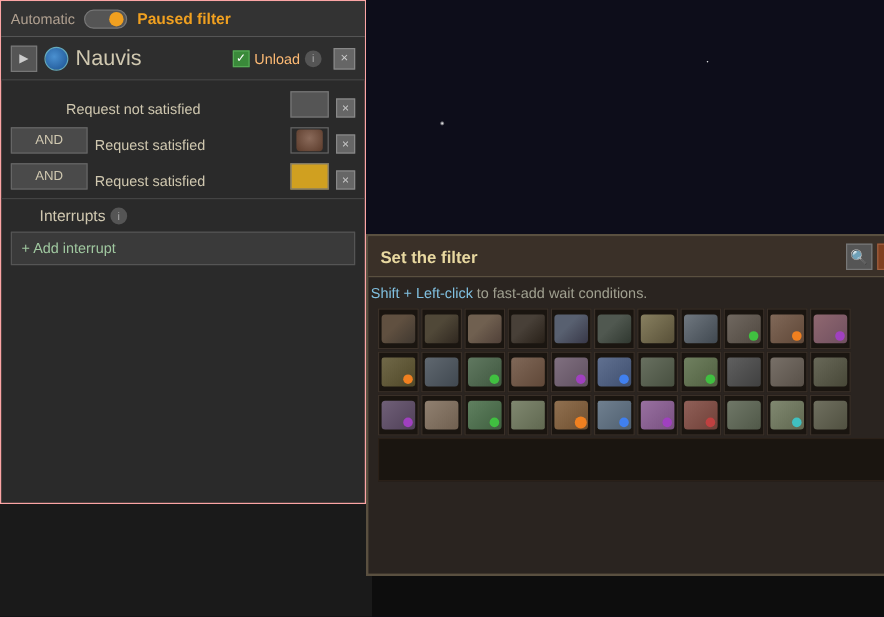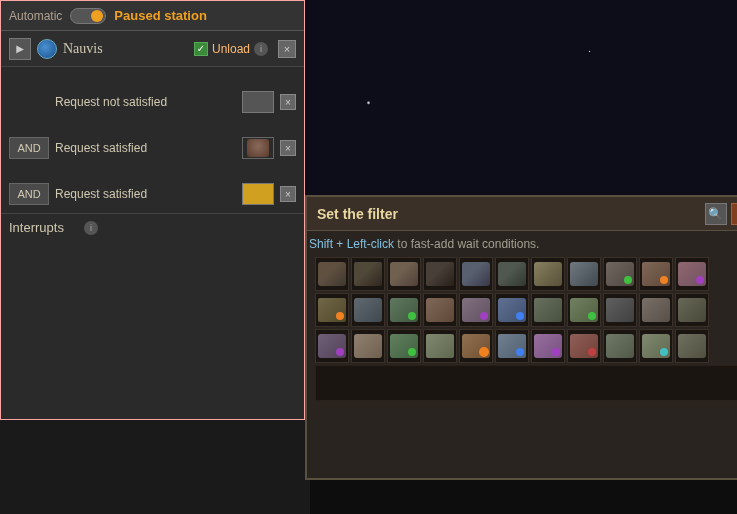--- a/index.html
+++ b/index.html
@@ -114,22 +114,21 @@
     .planet-icon {
       width: 20px;
       height: 20px;
       background: radial-gradient(circle at 40% 40%, #4a90d0, #1a5090);
       border-radius: 50%;
       border: 1px solid #6ab;
     }
 
     .station-name {
       color: #d0c8b0;
-      font-size: 14px;
-      font-family: Liberation Serif, serif;
+      font-size: 18px;
     }
 
     .checkbox-wrap {
       display: flex;
       align-items: center;
       gap: 4px;
       margin-left: auto;
     }
 
     .checkbox {
@@ -176,29 +175,28 @@
       margin-left: 4px;
     }
 
     
     .conditions-area {
       padding: 4px 0;
     }
 
     .condition-row {
       display: flex;
-      align-items: center;
+      align-items: flex-end;
       padding: 3px 8px;
       min-height: 30px;
       gap: 6px;
-      margin-top: 16px;
     }
 
     .and-btn {
-      width: 40px;
+      width: 64px;
       height: 22px;
       background: #4a4a4a;
       border: 1px solid #666;
       color: #d0c8b0;
       font-size: 11px;
       display: flex;
       align-items: center;
       justify-content: center;
       cursor: pointer;
     }
@@ -270,24 +268,25 @@
 
     
     .interrupts-section {
       padding: 6px 8px;
       border-top: 1px solid #444;
     }
 
     .interrupts-header {
       display: flex;
       align-items: flex-end;
-      gap: 20px;
+      gap: 4px;
       color: #d0c8b0;
       font-size: 13px;
       margin-bottom: 6px;
+      margin-left: 24px;
     }
 
     .add-interrupt-btn {
       display: flex;
       align-items: center;
       padding: 6px 8px;
       background: #3a3a3a;
       border: 1px solid #555;
       color: #a0c8a0;
       font-size: 12px;
@@ -452,21 +451,21 @@
 <div class="space-bg"></div>
 
 <div class="bottom-dark"></div>
 <div class="ground-texture"></div>
 
 <div class="left-panel">
 
   <div class="top-bar">
     <span class="auto-label">Automatic</span>
     <div class="toggle-switch"></div>
-    <span class="paused-thrust">Paused station</span>
+    <span class="paused-thrust">Paused filter</span>
   </div>
 
   <div class="station-row">
     <div class="play-btn">▶</div>
     <div class="planet-icon"></div>
     <span class="station-name">Nauvis</span>
     <div class="checkbox-wrap">
       <div class="checkbox">✓</div>
       <span class="unload-label">Unload</span>
       <div class="info-icon">i</div>
@@ -500,20 +499,23 @@
     </div>
 
   </div>
 
 
   <div class="interrupts-section">
     <div class="interrupts-header">
       <span>Interrupts</span>
       <div class="info-icon">i</div>
     </div>
+    <div class="add-interrupt-btn">
+      <span>+ Add interrupt</span>
+    </div>
   </div>
 </div>
 
 <div class="filter-dialog">
 
   <div class="filter-title-bar">
     <span class="filter-title">Set the filter</span>
     <div class="filter-toolbar">
       <div class="search-btn">🔍</div>
       <div class="filter-close">×</div>

